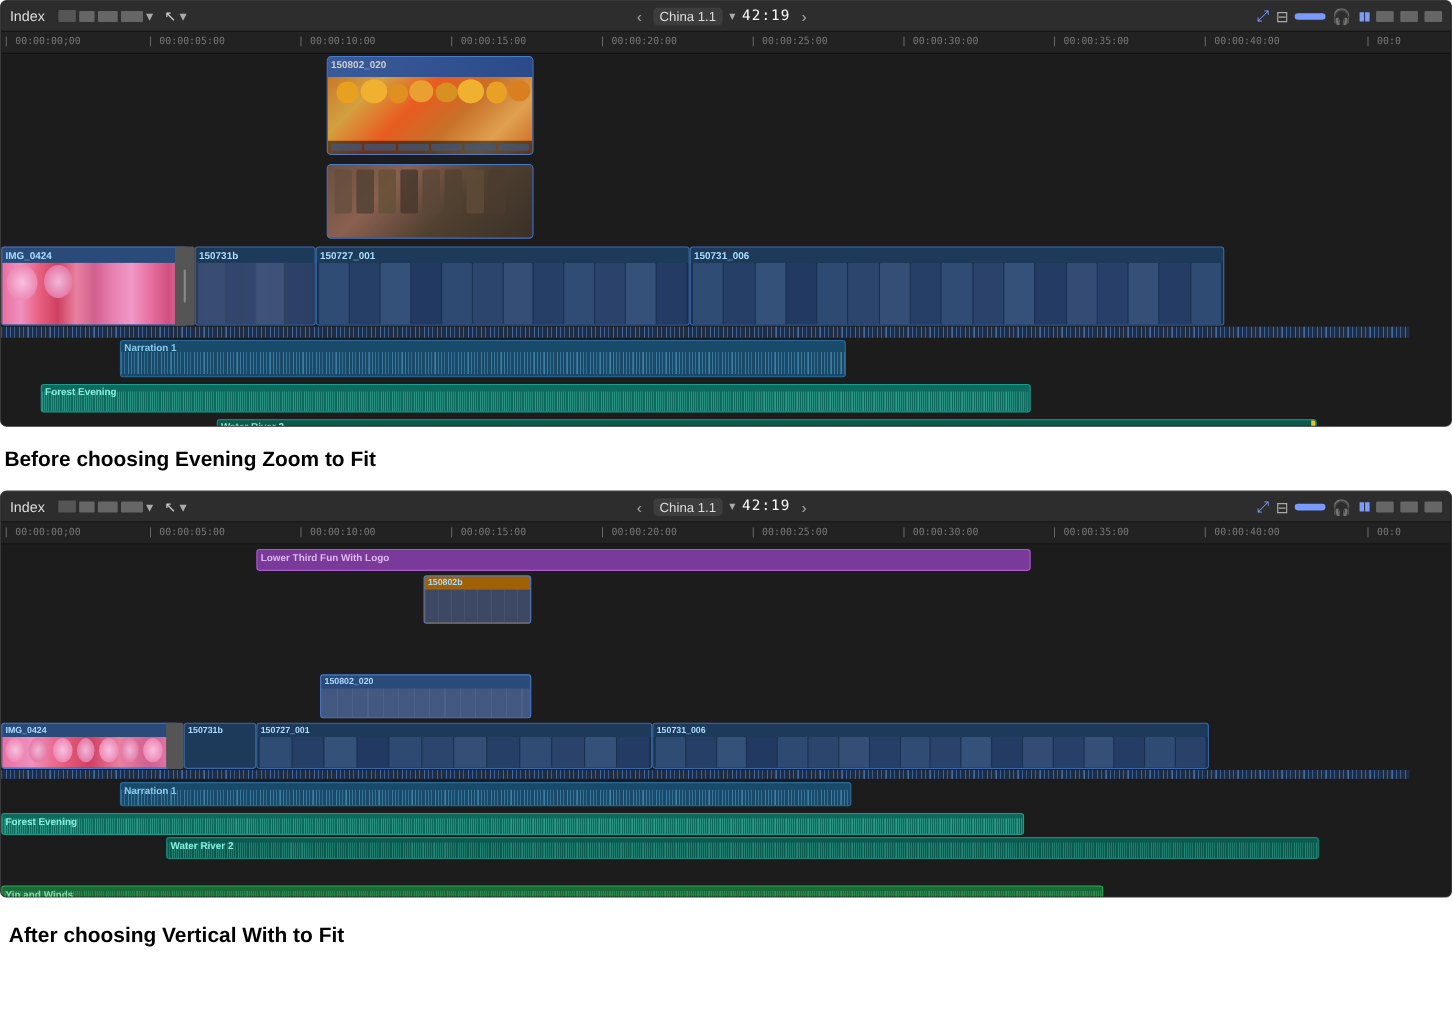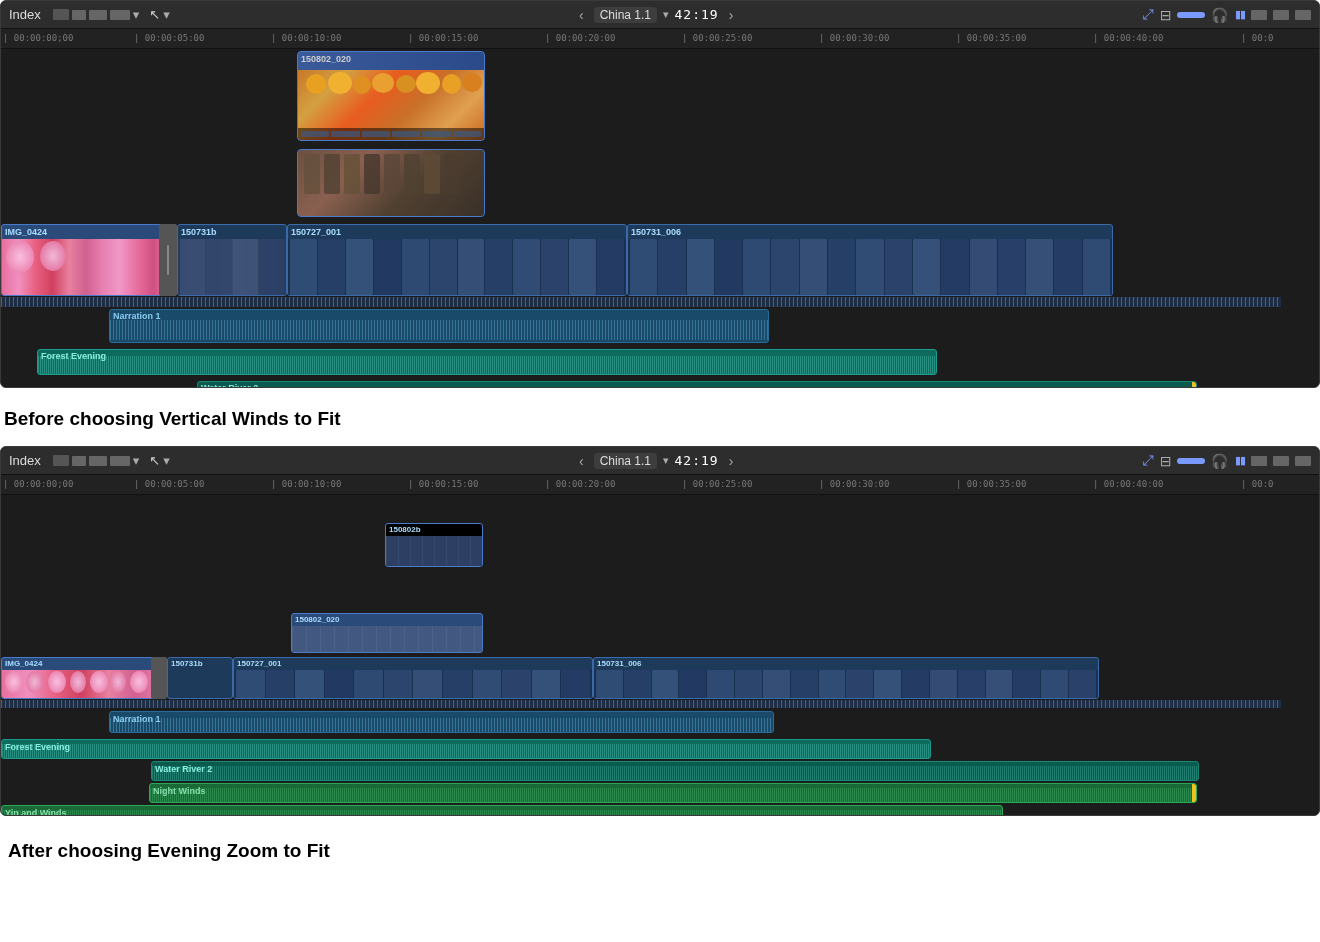--- a/index.html
+++ b/index.html
@@ -341,21 +341,21 @@
 
       <div style="position:absolute;right:0;top:0;width:4px;height:100%;background:#f0c020;border-radius:0 2px 2px 0;"></div>
     </div>
 
     <div style="position:absolute;left:0;top:175px;width:0;height:170px;"></div>
 
   </div>
 </div>
 
 <div class="between-panels">
-  <div class="section-label">Before choosing Vertical Winds to Fit</div>
+  <div class="section-label">Before choosing Evening Zoom to Fit</div>
 </div>
 
 <div class="editor-panel panel2">
 
   <div class="toolbar">
     <span class="toolbar-title">Index</span>
     <span style="display:inline-flex;gap:3px;align-items:center;">
       <span class="tb-small-icon" style="width:16px;height:11px;background:#555;border-radius:1px;"></span>
       <span class="tb-small-icon"></span>
       <span class="tb-small-icon" style="width:18px;"></span>
@@ -395,22 +395,25 @@
     <span class="ruler-tc" style="left:544px;">| 00:00:20:00</span>
     <span class="ruler-tc" style="left:681px;">| 00:00:25:00</span>
     <span class="ruler-tc" style="left:818px;">| 00:00:30:00</span>
     <span class="ruler-tc" style="left:955px;">| 00:00:35:00</span>
     <span class="ruler-tc" style="left:1092px;">| 00:00:40:00</span>
     <span class="ruler-tc" style="left:1240px;">| 00:0</span>
   </div>
 
   <div class="tracks-area" style="height:330px;position:relative;background:#1c1c1c;overflow:hidden;">
 
-
-    <div style="position:absolute;left:384px;top:28px;width:98px;height:44px;background:#000000;border:1px solid #4a7acc;border-radius:3px;overflow:hidden;padding:0;">
+    <div style="position:absolute;left:232px;top:4px;width:704px;height:20px;background:#7a3a9a;border:1px solid #aa5acc;border-radius:3px;overflow:hidden;">
+      <span style="position:absolute;top:2px;left:3px;color:#ddb8f0;font-size:9px;font-weight:600;">Lower Third Fun With Logo</span>
+    </div>
+
+    <div style="position:absolute;left:384px;top:28px;width:98px;height:44px;background:#a16207;border:1px solid #4a7acc;border-radius:3px;overflow:hidden;padding:0;">
       <span style="position:absolute;top:1px;left:3px;color:#aaddff;font-size:8px;font-weight:600;z-index:2;">150802b</span>
       <div style="position:absolute;top:12px;left:0;right:0;bottom:0;background:repeating-linear-gradient(90deg,rgba(60,80,120,0.9) 0px,rgba(60,80,120,0.9) 1px,rgba(50,70,110,0.9) 1px,rgba(50,70,110,0.9) 12px);"></div>
     </div>
 
 
     <div style="position:absolute;left:290px;top:118px;width:192px;height:40px;background:#2a4a7a;border:1px solid #4a7acc;border-radius:3px;overflow:hidden;padding:0;">
       <span style="position:absolute;top:1px;left:3px;color:#aaddff;font-size:8px;font-weight:600;z-index:2;">150802_020</span>
       <div style="position:absolute;top:12px;left:0;right:0;bottom:0;background:repeating-linear-gradient(90deg,rgba(80,100,140,0.9) 0px,rgba(80,100,140,0.9) 1px,rgba(70,90,130,0.9) 1px,rgba(70,90,130,0.9) 14px);"></div>
     </div>
 
@@ -487,30 +490,24 @@
     <div style="position:absolute;left:0;top:244px;width:930px;height:20px;background:#0d6b5e;border:1px solid #1a9b8e;border-radius:3px;overflow:hidden;">
       <span style="position:absolute;top:2px;left:3px;color:#88eedd;font-size:9px;font-weight:600;z-index:2;">Forest Evening</span>
       <div style="position:absolute;bottom:0;left:0;right:0;height:14px;background:repeating-linear-gradient(90deg,rgba(100,220,200,0.25) 0px,rgba(100,220,200,0.4) 1px,transparent 1px,transparent 2px);"></div>
     </div>
 
     <div style="position:absolute;left:150px;top:266px;width:1048px;height:20px;background:#0a5a4e;border:1px solid #158878;border-radius:3px;overflow:hidden;">
       <span style="position:absolute;top:2px;left:3px;color:#88eedd;font-size:9px;font-weight:600;z-index:2;">Water River 2</span>
       <div style="position:absolute;bottom:0;left:0;right:0;height:14px;background:repeating-linear-gradient(90deg,rgba(80,200,180,0.25) 0px,rgba(80,200,180,0.4) 1px,transparent 1px,transparent 2px);"></div>
     </div>
 
-    <div style="position:absolute;left:148px;top:288px;width:1048px;height:20px;background:#1a6a38;border:1px solid #2aaa58;border-radius:3px;overflow:hidden;">
-      <span style="position:absolute;top:2px;left:3px;color:#88ddaa;font-size:9px;font-weight:600;z-index:2;">Night Winds</span>
-      <div style="position:absolute;bottom:0;left:0;right:0;height:14px;background:repeating-linear-gradient(90deg,rgba(80,200,120,0.25) 0px,rgba(80,200,120,0.4) 1px,transparent 1px,transparent 2px);"></div>
-
-      <div style="position:absolute;right:0;top:0;width:4px;height:100%;background:#f0c020;border-radius:0 2px 2px 0;"></div>
-    </div>
 
     <div style="position:absolute;left:0;top:310px;width:1002px;height:20px;background:#1a6a38;border:1px solid #2aaa58;border-radius:3px;overflow:hidden;">
       <span style="position:absolute;top:2px;left:3px;color:#88ddaa;font-size:9px;font-weight:600;z-index:2;">Yin and Winds</span>
       <div style="position:absolute;bottom:0;left:0;right:0;height:14px;background:repeating-linear-gradient(90deg,rgba(80,200,120,0.25) 0px,rgba(80,200,120,0.4) 1px,transparent 1px,transparent 2px);"></div>
     </div>
 
   </div>
 </div>
 
 <div style="background:#fff;padding:10px 0 0 4px;">
-  <div class="section-label">After choosing Evening Zoom to Fit</div>
+  <div class="section-label">After choosing Vertical With to Fit</div>
 </div>
 
 </body></html>

